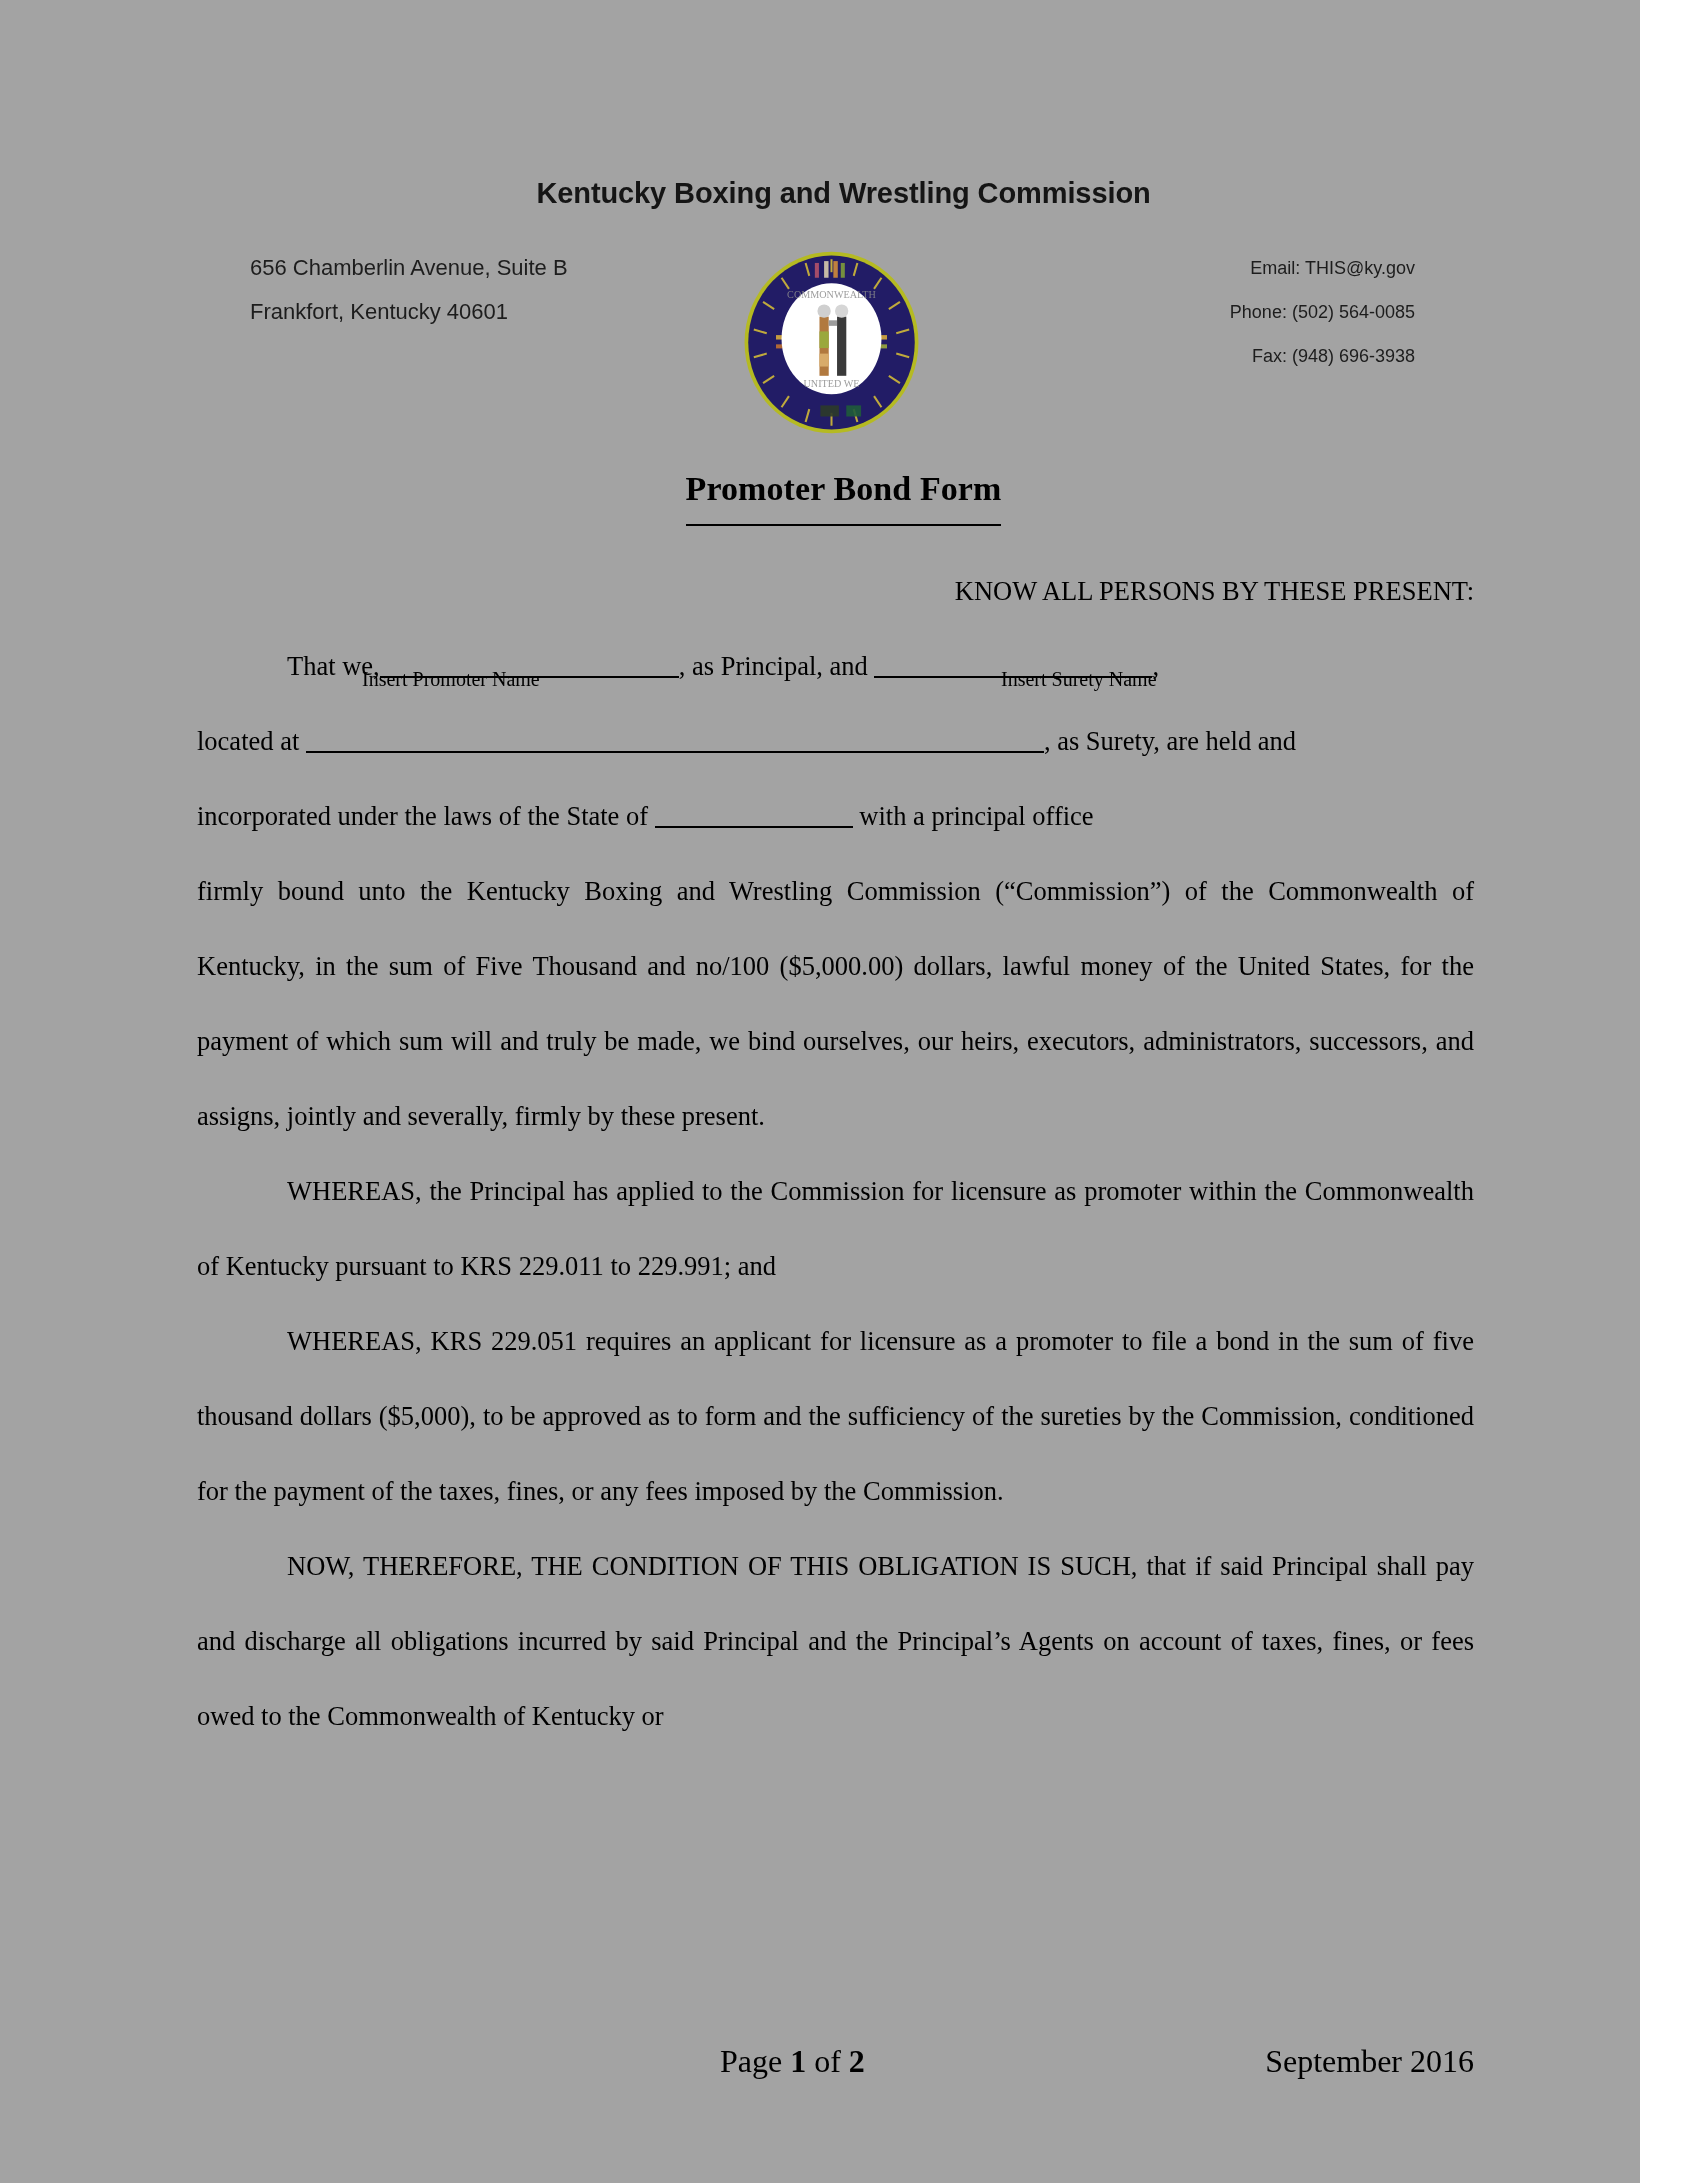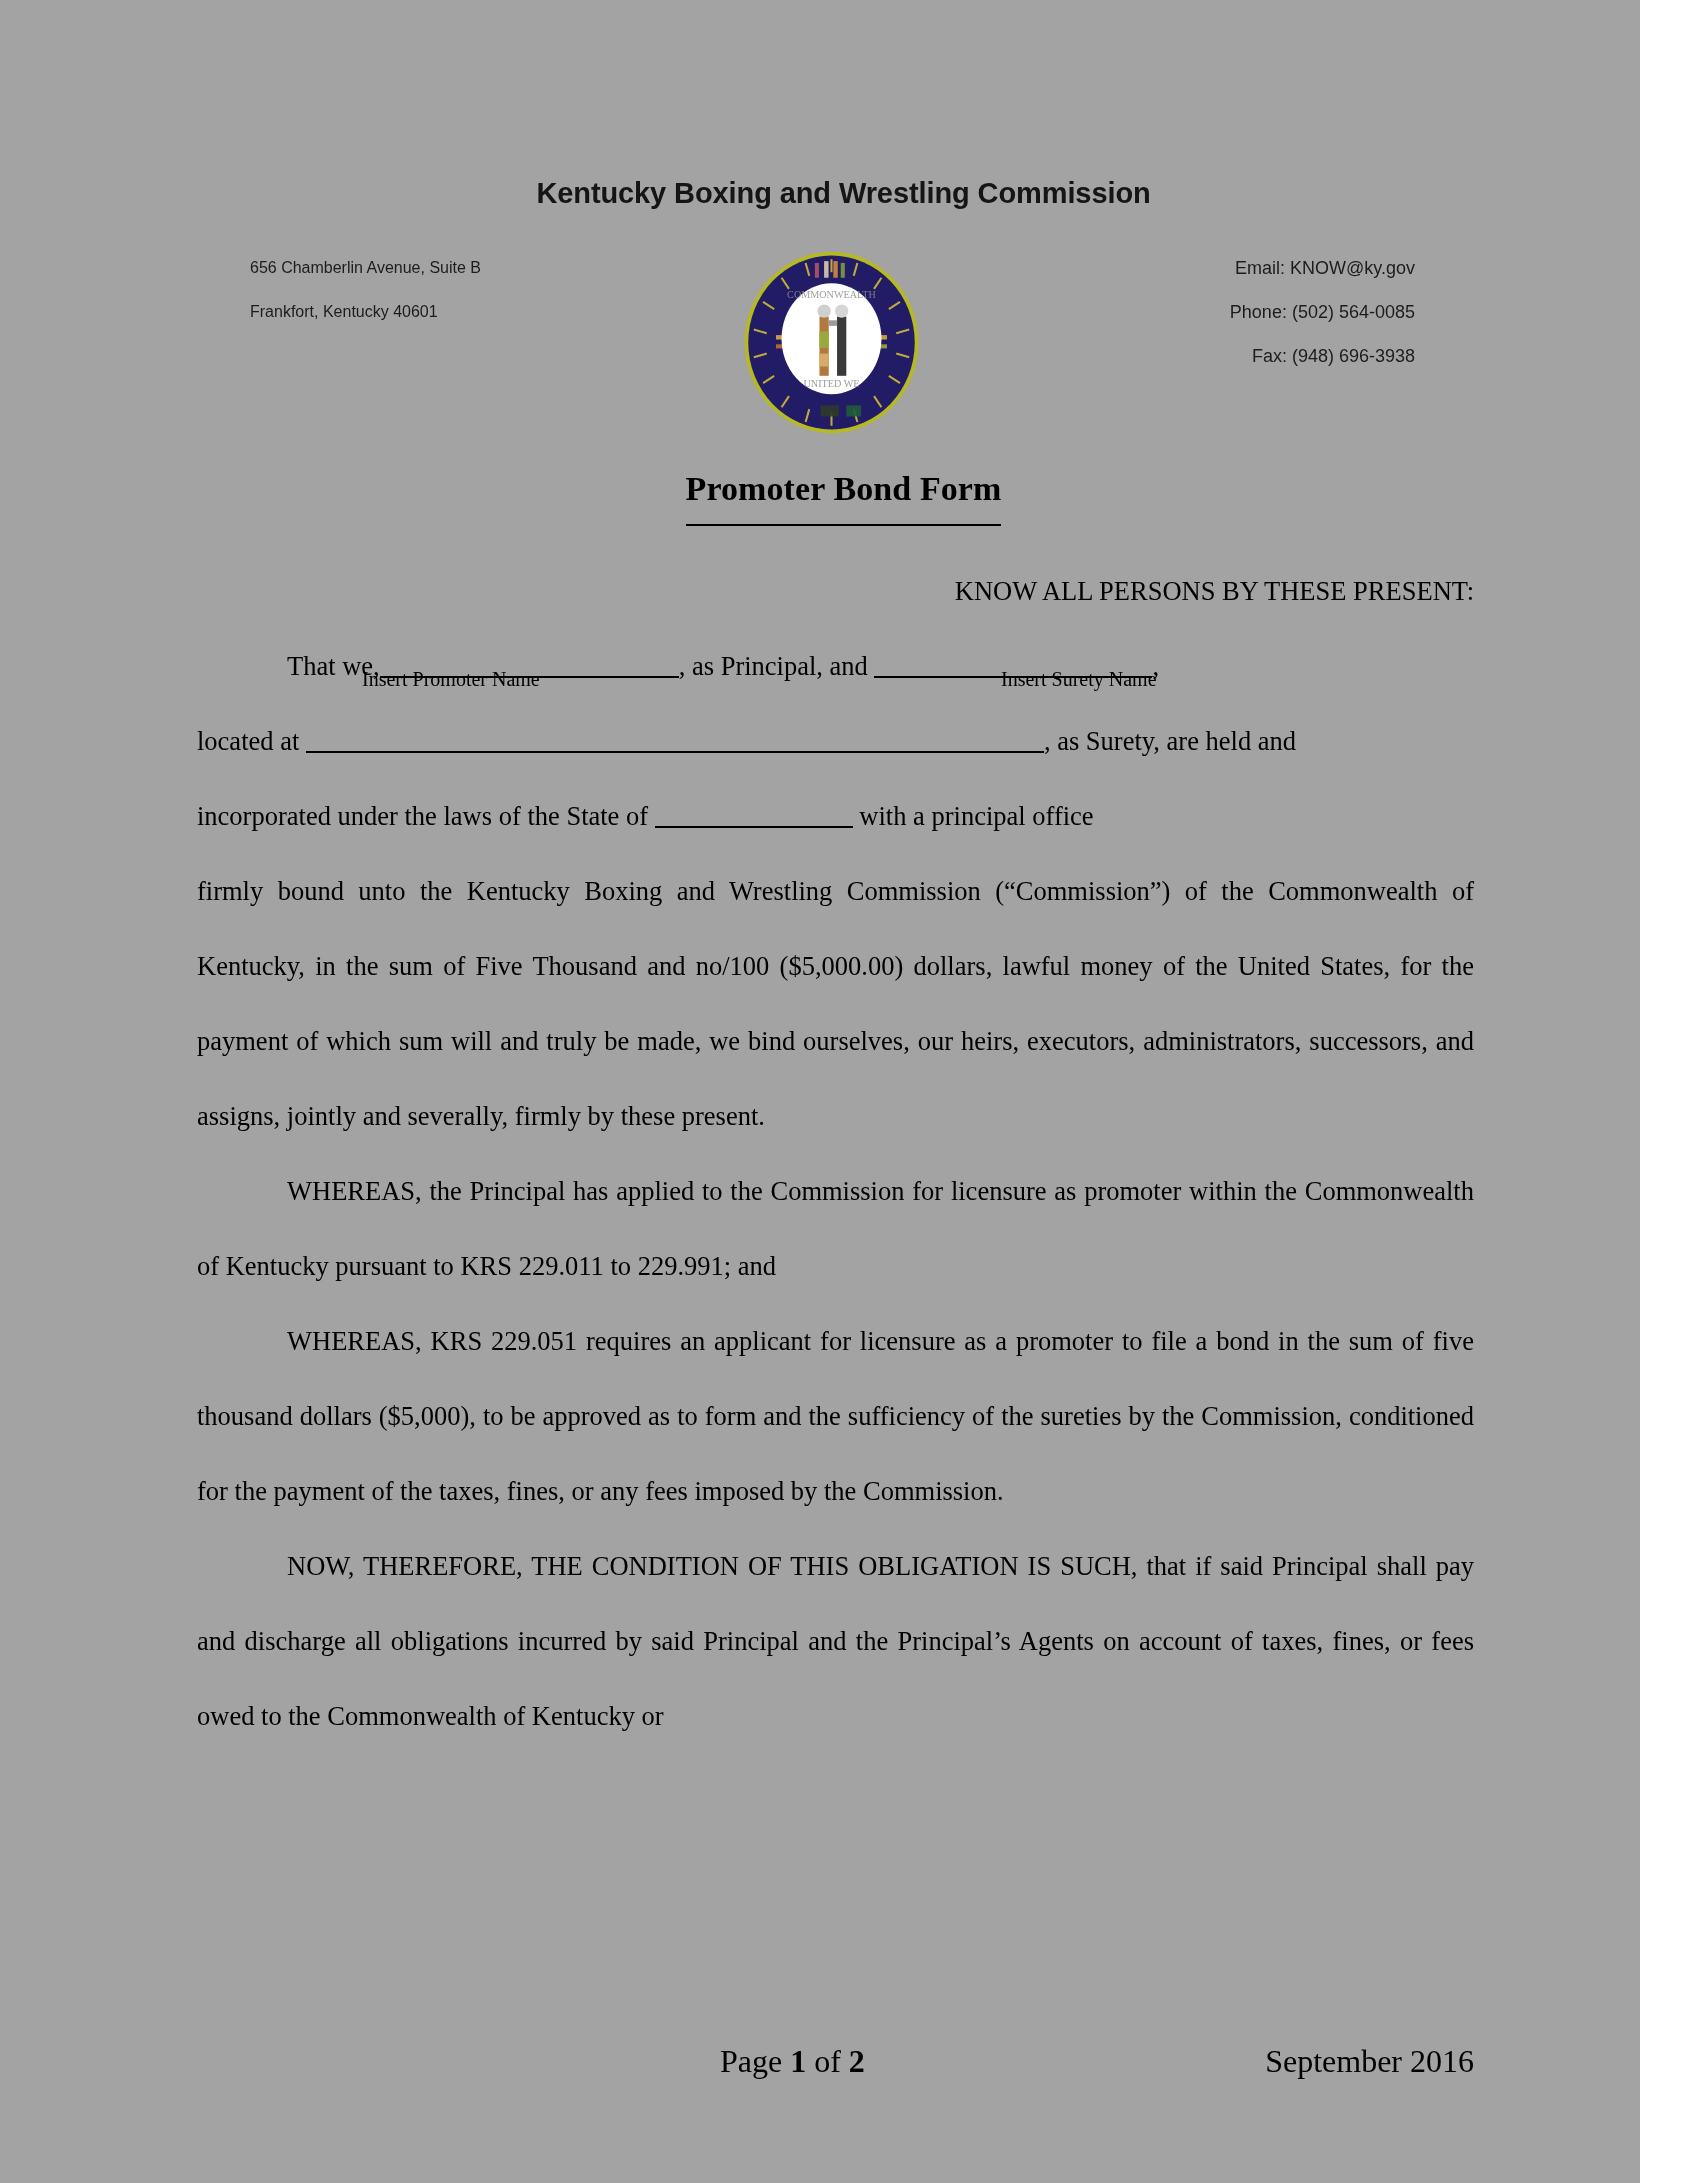--- a/index.html
+++ b/index.html
@@ -28,21 +28,21 @@
     font-weight: bold;
     font-size: 29px;
     letter-spacing: -0.1px;
     color: #151515;
   }
   .contact-left {
     position: absolute;
     left: 250px;
     top: 246px;
     font-family: "Liberation Sans", "DejaVu Sans", sans-serif;
-    font-size: 16px;
+    font-size: 22px;
     color: #1d1d1d;
     line-height: 44px;
   }
   .contact-right {
     position: absolute;
     right: 225px;
     top: 246px;
     text-align: right;
     font-family: "Liberation Sans", "DejaVu Sans", sans-serif;
     font-size: 18px;
@@ -145,21 +145,21 @@
 <div class="page">
 
   <div class="letterhead-title">Kentucky Boxing and Wrestling Commission</div>
 
   <div class="contact-left">
     <div class="contact-line">656 Chamberlin Avenue, Suite B</div>
     <div class="contact-line">Frankfort, Kentucky 40601</div>
   </div>
 
   <div class="contact-right">
-    <div class="contact-line">Email: KNOW@ky.gov</div>
+    <div class="contact-line">Email: THIS@ky.gov</div>
     <div class="contact-line">Phone: (502) 564-0085</div>
     <div class="contact-line">Fax: (948) 696-3938</div>
   </div>
 
   <div class="seal">
     <svg viewBox="0 0 100 100" width="215" height="185" aria-hidden="true">
       <ellipse cx="50" cy="50" rx="47" ry="49" fill="#b5ba22"></ellipse>
       <ellipse cx="50" cy="50" rx="45" ry="47" fill="#221c66"></ellipse>
       <g stroke="#c9b23a" stroke-width="1.1" opacity="0.95">
         <path d="M50 5 L50 12"></path>

